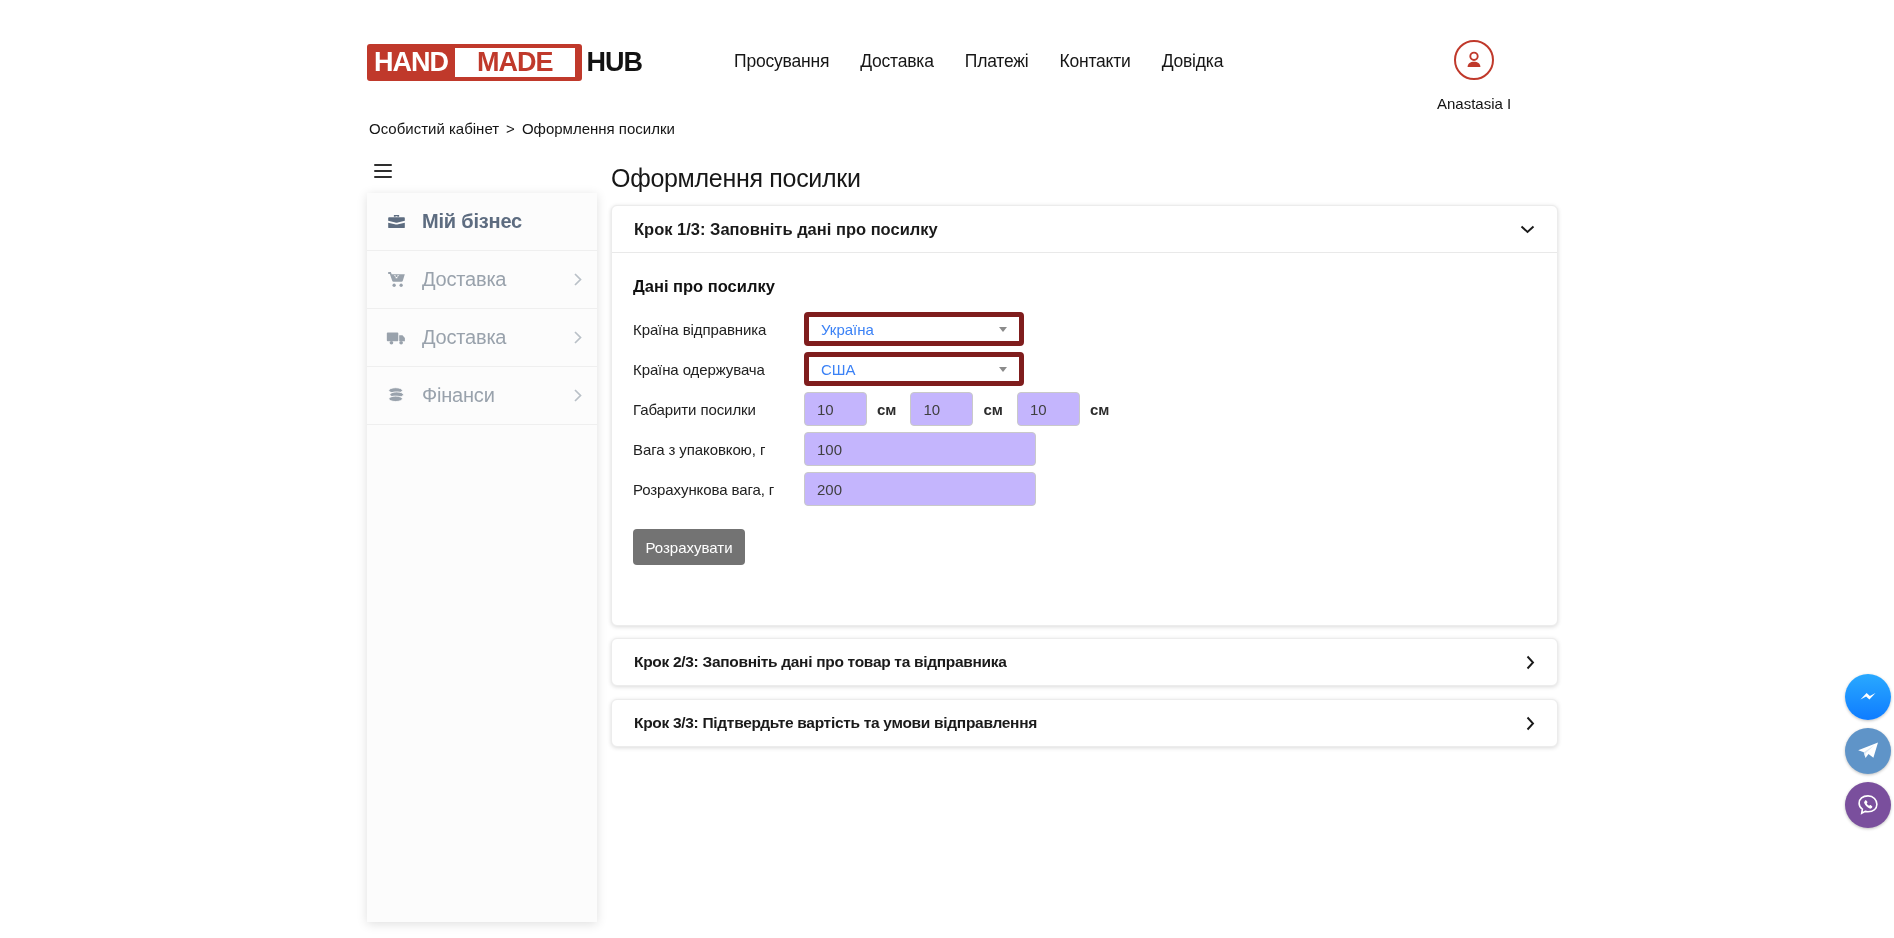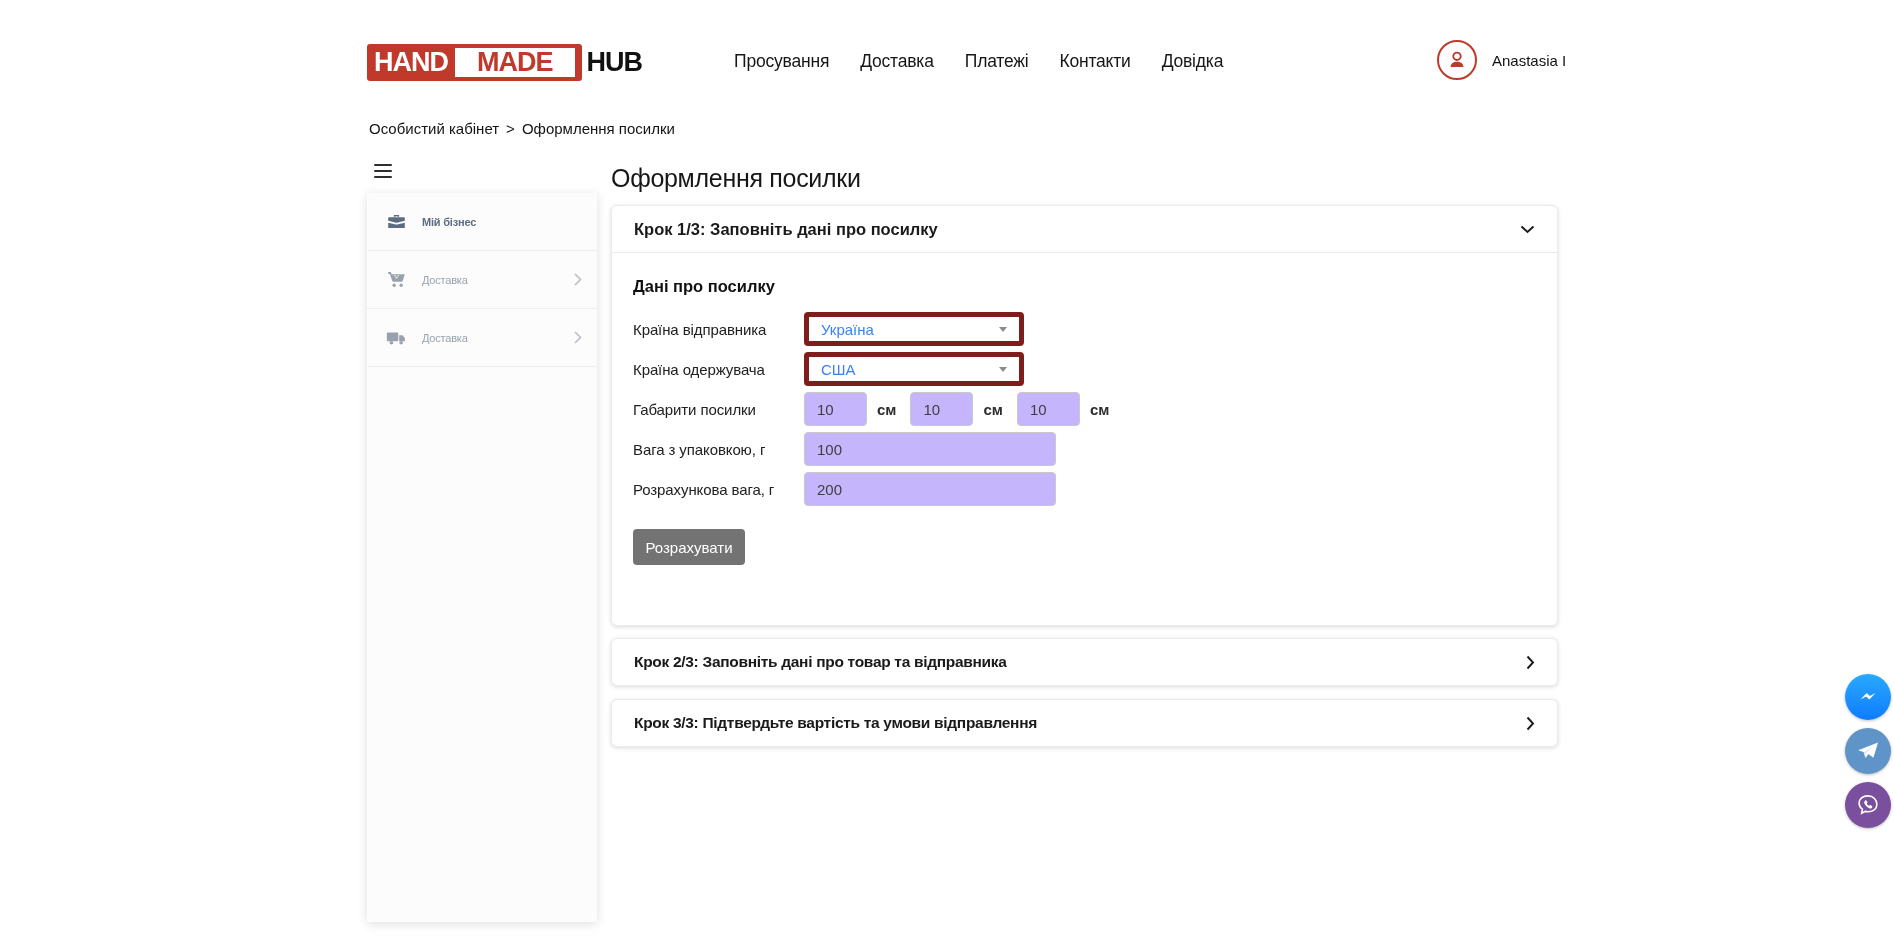--- a/index.html
+++ b/index.html
@@ -14,40 +14,40 @@
   .logo { position:absolute; left:367px; top:44px; display:flex; align-items:center; }
   .logo-box { display:flex; align-items:center; background:#c0392b; padding:4px 7px; border-radius:3px; }
   .logo-hand { color:#fff; font-weight:700; font-size:27px; letter-spacing:-1px; line-height:1; }
   .logo-made { background:#fff; margin-left:7px; padding:1px 22px; }
   .logo-made span { color:#c0392b; font-weight:700; font-size:27px; letter-spacing:-1px; line-height:1; }
   .logo-hub { color:#121212; font-weight:700; font-size:27px; letter-spacing:-1px; margin-left:5px; line-height:1; }
 
   .nav { position:absolute; left:734px; top:51px; display:flex; gap:31px; }
   .nav a { font-size:17.5px; color:#161616; letter-spacing:-0.2px; }
 
-  .user { position:absolute; left:1437px; top:40px; display:flex; align-items:center; gap:15px; cursor:pointer; }
+  .user { position:absolute; left:1437px; top:40px; display:flex; align-items:center; gap:15px; cursor:pointer;flex-direction:column; }
   .avatar { width:40px; height:40px; border:2px solid #c0392b; border-radius:50%;
             display:flex; align-items:center; justify-content:center; }
   .user-name { font-size:15px; color:#121212; }
 
   .breadcrumb { position:absolute; left:369px; top:120px; font-size:15px; color:#141414; display:flex; gap:7px; }
 
   
   .hamburger { position:absolute; left:374px; top:164px; width:18px; cursor:pointer; }
   .hamburger i { display:block; height:2.4px; background:#2e2e2e; border-radius:1px; margin-bottom:3.6px; }
   .hamburger i:last-child { margin-bottom:0; }
 
   .sidebar { position:absolute; left:367px; top:193px; width:230px; height:729px;
              background:#fcfcfc; box-shadow:0 2px 10px rgba(0,0,0,.13); }
   .side-item { height:58px; display:flex; align-items:center; padding:0 15px 0 18px;
                border-bottom:1px solid #efefef; cursor:pointer; color:#99a2ac; }
   .side-item.active { color:#5d6c80; }
   .side-item.active .side-label { font-weight:700; color:#5d6c80; }
   .side-icon { width:22px; height:22px; margin-right:15px; display:flex; align-items:center; justify-content:center; }
-  .side-label { font-size:11px; color:#99a2ac; letter-spacing:-0.2px; }
+  .side-label { font-size:20px; color:#99a2ac; letter-spacing:-0.2px; }
   .side-chev { margin-left:auto; display:flex; }
 
   
   .page-title { position:absolute; left:611px; top:164px; font-size:25px; font-weight:400; color:#171717; letter-spacing:-0.3px; }
 
   .card { position:absolute; left:611px; width:947px; background:#fff; border-radius:6px;
           border:1px solid #ececec; box-shadow:0 1px 4px rgba(0,0,0,.15); }
   .card-step1 { top:205px; height:421px; }
   .card-header { height:47px; display:flex; align-items:center; padding:0 22px;
                  border-bottom:1px solid #e9e9e9; font-weight:700; font-size:16.5px; cursor:pointer; }
@@ -58,21 +58,21 @@
   .form-row { display:flex; align-items:center; margin-bottom:6px; }
   .form-row label { width:171px; font-size:15px; color:#212121; letter-spacing:-0.1px; }
 
   .select { width:220px; height:34px; border:5px solid #7f1d1d; border-radius:4px; background:#fff;
             display:flex; align-items:center; padding:0 12px; font-size:15px; color:#3b82f6; cursor:pointer; }
   .caret { margin-left:auto; width:0; height:0; border-left:4.5px solid transparent;
            border-right:4.5px solid transparent; border-top:5px solid #8b8b8b; }
 
   .input { height:34px; border:1px solid #c9c9c9; border-radius:4px; padding:0 12px;
            font-size:15px; color:#3f3f3f; font-family:inherit; background:#c4b5fd; outline:none; }
-  .input.wide { width:252px; }
+  .input.wide { width:232px; }
   .input.dim { width:63px; margin-right:10px; }
   .unit { font-size:15px; font-weight:700; color:#2d2d2d; margin-right:14px; }
 
   .submit { margin-top:17px; width:112px; height:36px; background:#737373; color:#fff; border:none;
             border-radius:4px; font-size:15px; font-family:inherit; cursor:pointer; }
 
   .card-collapsed { height:48px; display:flex; align-items:center; padding:0 22px;
                     font-weight:700; font-size:15.5px; letter-spacing:-0.3px; cursor:pointer; }
   .card-step2 { top:638px; }
   .card-step3 { top:699px; }
@@ -168,20 +168,35 @@
         </svg>
       </span>
       <span class="side-label">Доставка</span>
       <span class="side-chev">
         <svg width="8" height="13" viewBox="0 0 8 13" fill="none">
             <polyline points="1,1 6.5,6.5 1,12" stroke="#b9c0c7" stroke-width="1.7"></polyline>
           </svg>
       </span>
     </div>
 
+    <div class="side-item">
+      <span class="side-icon">
+        <svg width="21" height="21" viewBox="0 0 24 24" fill="currentColor">
+          <ellipse cx="11" cy="6.2" rx="7.8" ry="3.1" stroke="#fcfcfc" stroke-width="1"></ellipse>
+          <ellipse cx="12.2" cy="11" rx="7.8" ry="3.1" stroke="#fcfcfc" stroke-width="1"></ellipse>
+          <ellipse cx="11" cy="15.8" rx="7.8" ry="3.1" stroke="#fcfcfc" stroke-width="1"></ellipse>
+        </svg>
+      </span>
+      <span class="side-label">Фінанси</span>
+      <span class="side-chev">
+        <svg width="8" height="13" viewBox="0 0 8 13" fill="none">
+            <polyline points="1,1 6.5,6.5 1,12" stroke="#b9c0c7" stroke-width="1.7"></polyline>
+          </svg>
+      </span>
+    </div>
   </aside>
 
   <h1 class="page-title">Оформлення посилки</h1>
 
   <section class="card card-step1">
     <div class="card-header">
       <span>Крок 1/3: Заповніть дані про посилку</span>
       <span class="chev">
         <svg width="15" height="9" viewBox="0 0 15 9" fill="none">
             <polyline points="1.5,1.5 7.5,7 13.5,1.5" stroke="#1a1a1a" stroke-width="1.9"></polyline>

